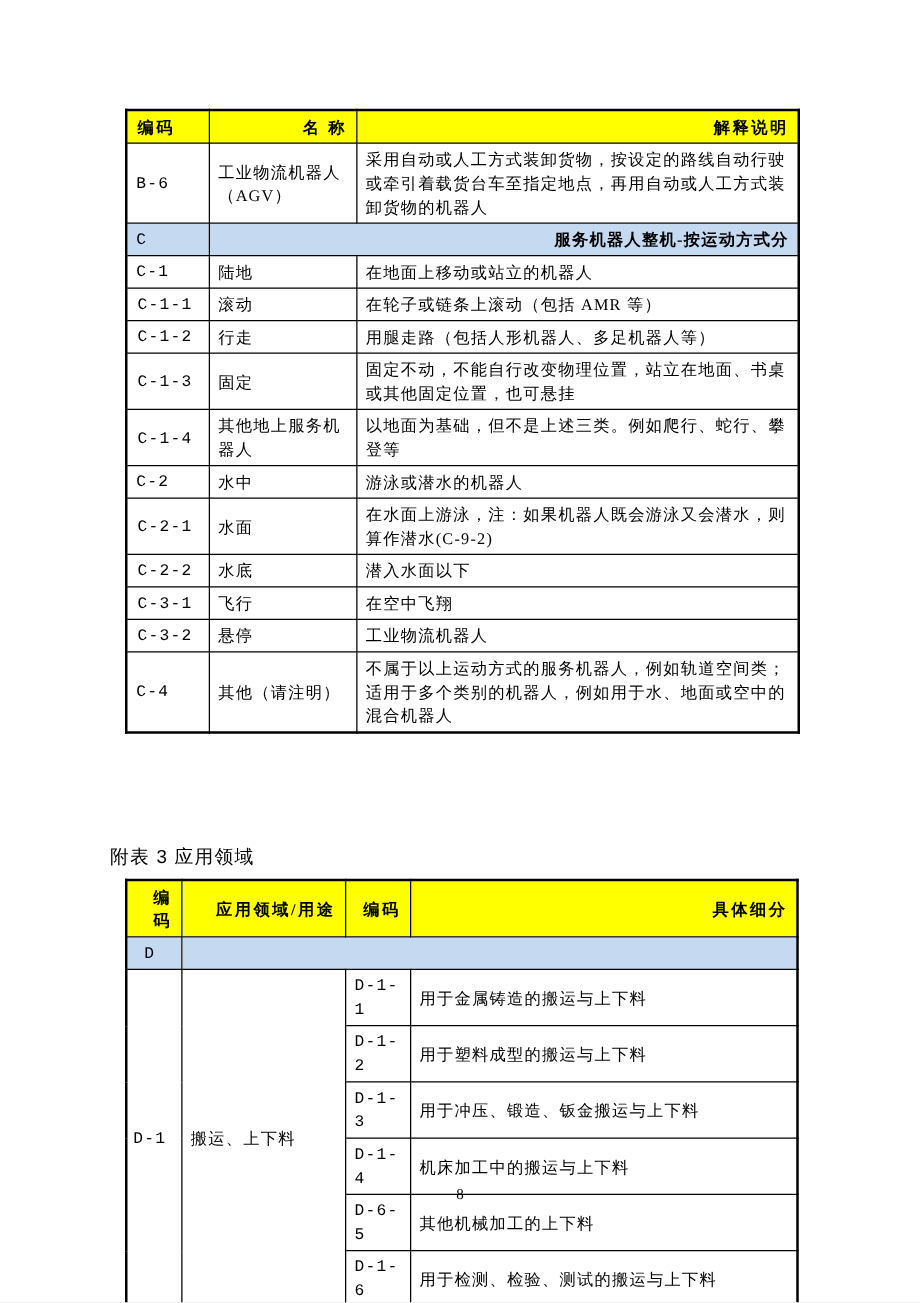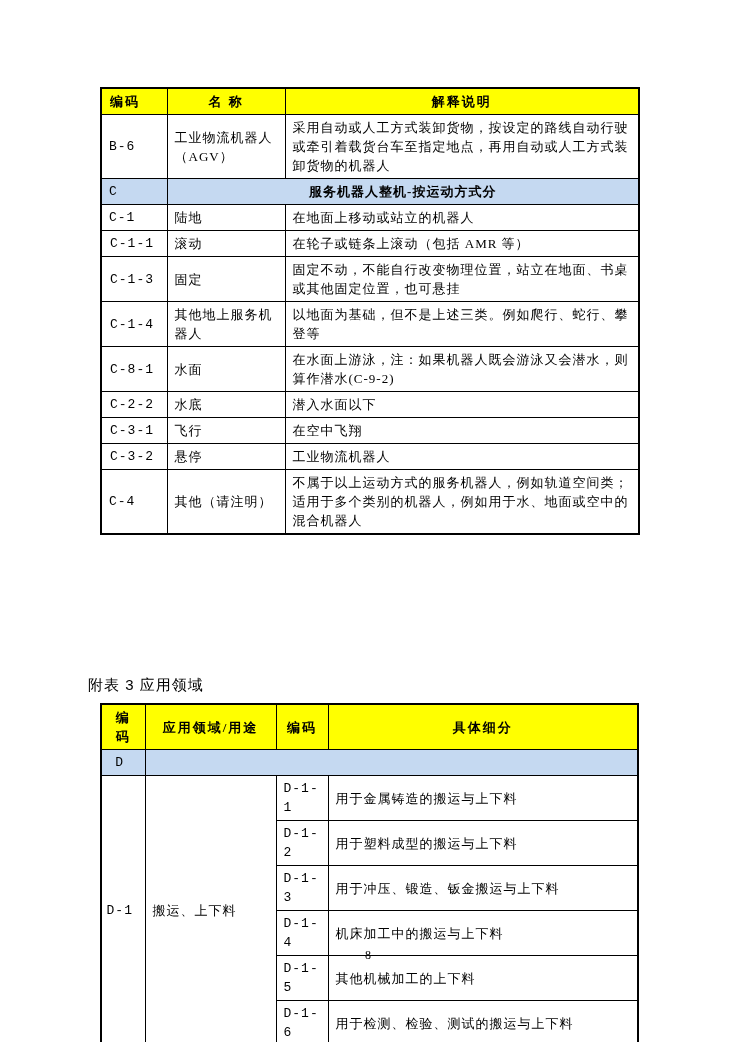--- a/index.html
+++ b/index.html
@@ -38,38 +38,38 @@
   }
   #table1 { left: 100px; top: 87px; width: 538px; }
   #table1 th { height: 24px; }
   #table1 td { height: 21px; }
   #table2 { left: 100px; top: 703px; width: 537px; }
   #table2 th { height: 28px; }
   #table2 td { height: 20px; }
   .doc-table th {
     background: var(--header-bg);
     font-weight: bold;
-    text-align: center;
+    text-align: right;
     letter-spacing: 2px;
   }
   #table1 th.th-left { text-align: left; padding-left: 8px; }
   .code {
     font-family: "Liberation Mono", "DejaVu Sans Mono", monospace;
     font-weight: normal;
     font-size: 12.5px;
     letter-spacing: 0;
     text-align: left;
     padding-left: 8px;
   }
   .code.indent { padding-left: 8px; margin-top: 36px; }
   .code.center { text-align: center; padding-left: 0; }
   .section-row td { background: var(--section-bg); height: 23px; }
   .section-title {
     font-weight: bold;
-    text-align: center;
+    text-align: right;
   }
   .name, .desc, .name2, .desc2 { text-align: left; }
   .caption {
     position: absolute;
     left: 88px;
     top: 676px;
     font-family: "Liberation Sans", "DejaVu Sans", sans-serif;
     font-size: 15px;
     letter-spacing: 1px;
     color: var(--text-c);
@@ -117,31 +117,41 @@
           <td class="code">C-1</td>
           <td class="name">陆地</td>
           <td class="desc">在地面上移动或站立的机器人</td>
         </tr>
         <tr>
           <td class="code indent">C-1-1</td>
           <td class="name">滚动</td>
           <td class="desc">在轮子或链条上滚动（包括 AMR 等）</td>
         </tr>
         <tr>
+          <td class="code indent">C-1-2</td>
+          <td class="name">行走</td>
+          <td class="desc">用腿走路（包括人形机器人、多足机器人等）</td>
+        </tr>
+        <tr>
           <td class="code indent">C-1-3</td>
           <td class="name">固定</td>
           <td class="desc">固定不动，不能自行改变物理位置，站立在地面、书桌或其他固定位置，也可悬挂</td>
         </tr>
         <tr>
           <td class="code indent">C-1-4</td>
           <td class="name">其他地上服务机器人</td>
           <td class="desc">以地面为基础，但不是上述三类。例如爬行、蛇行、攀登等</td>
         </tr>
         <tr>
-          <td class="code indent">C-8-1</td>
+          <td class="code">C-2</td>
+          <td class="name">水中</td>
+          <td class="desc">游泳或潜水的机器人</td>
+        </tr>
+        <tr>
+          <td class="code indent">C-2-1</td>
           <td class="name">水面</td>
           <td class="desc">在水面上游泳，注：如果机器人既会游泳又会潜水，则算作潜水(C-9-2)</td>
         </tr>
         <tr>
           <td class="code indent">C-2-2</td>
           <td class="name">水底</td>
           <td class="desc">潜入水面以下</td>
         </tr>
         <tr>
           <td class="code indent">C-3-1</td>
@@ -195,21 +205,21 @@
         </tr>
         <tr>
           <td class="code">D-1-3</td>
           <td class="desc2">用于冲压、锻造、钣金搬运与上下料</td>
         </tr>
         <tr>
           <td class="code">D-1-4</td>
           <td class="desc2">机床加工中的搬运与上下料</td>
         </tr>
         <tr>
-          <td class="code">D-1-5</td>
+          <td class="code">D-6-5</td>
           <td class="desc2">其他机械加工的上下料</td>
         </tr>
         <tr>
           <td class="code">D-1-6</td>
           <td class="desc2">用于检测、检验、测试的搬运与上下料</td>
         </tr>
       </tbody>
   </table>
 
   <div class="page-number">8</div>

